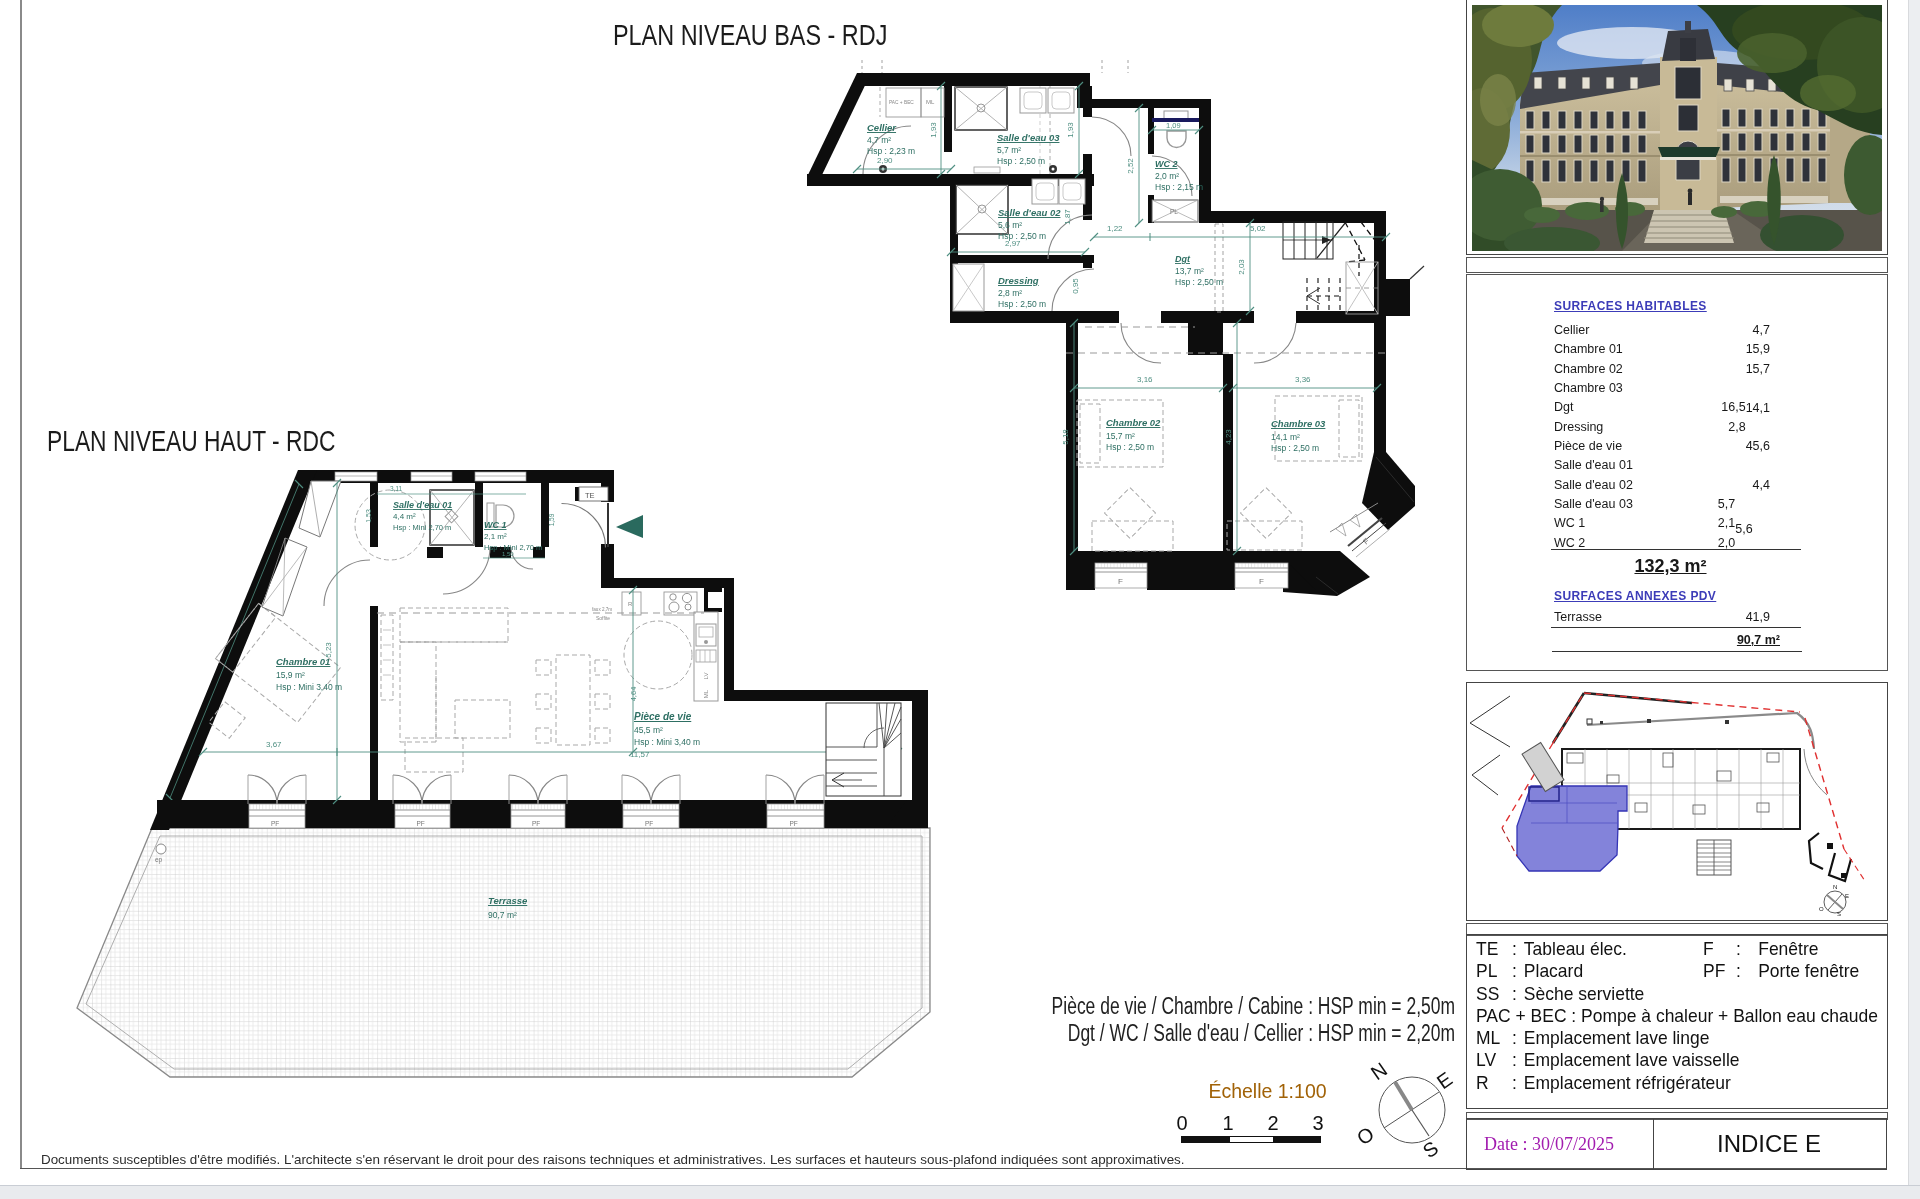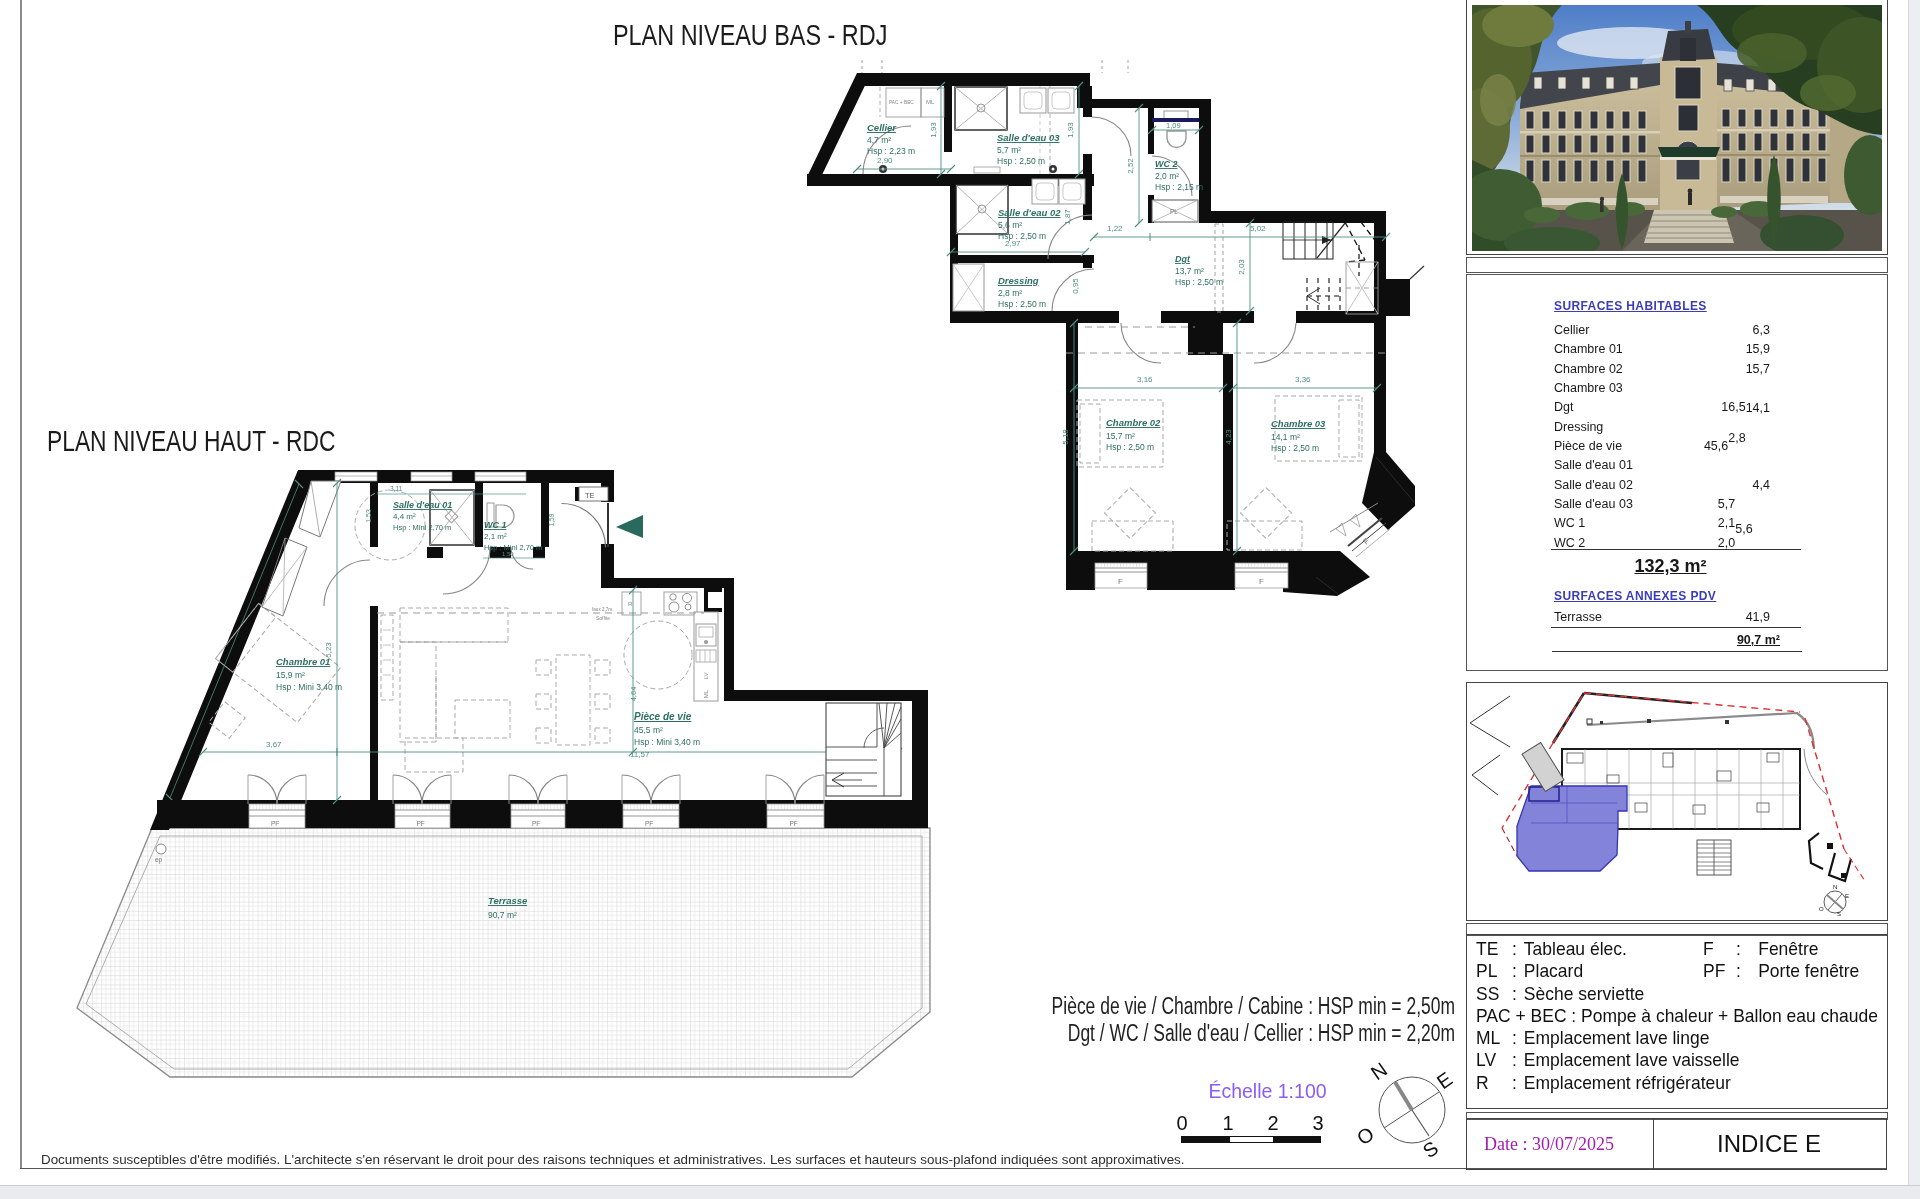--- a/index.html
+++ b/index.html
@@ -22,21 +22,21 @@
 <div class="abs" style="left:613px;top:18px;font-size:30px;color:#1b1b1b;white-space:nowrap;transform:scaleX(0.78);transform-origin:0 0;">PLAN NIVEAU BAS - RDJ</div>
 
 <div class="abs" style="left:47px;top:424px;font-size:30px;color:#1b1b1b;white-space:nowrap;transform:scaleX(0.76);transform-origin:0 0;">PLAN NIVEAU HAUT - RDC</div>
 
 <div class="abs" style="left:41px;top:1152px;font-size:13.4px;color:#2d2d2d;white-space:nowrap;">Documents susceptibles d'être modifiés. L'architecte s'en réservant le droit pour des raisons techniques et administratives. Les surfaces et hauteurs sous-plafond indiquées sont approximatives.</div>
 
 <div class="abs" style="left:895px;top:993px;width:560px;font-size:23px;color:#222;text-align:right;white-space:nowrap;transform:scaleX(0.76);transform-origin:100% 0;">Pièce de vie / Chambre / Cabine : HSP min = 2,50m</div>
 
 <div class="abs" style="left:895px;top:1020px;width:560px;font-size:23px;color:#222;text-align:right;white-space:nowrap;transform:scaleX(0.76);transform-origin:100% 0;">Dgt / WC / Salle d'eau / Cellier : HSP min = 2,20m</div>
 
-<div class="abs" style="left:1160px;top:1080px;width:215px;font-size:19.5px;color:#8b5cf6;text-align:center;white-space:nowrap;">Échelle 1:100</div>
+<div class="abs" style="left:1160px;top:1080px;width:215px;font-size:19.5px;color:#a16207;text-align:center;white-space:nowrap;">Échelle 1:100</div>
 
 <div class="abs" style="left:1174px;top:1112px;width:16px;font-size:20px;color:#111;text-align:center;">0</div>
 <div class="abs" style="left:1220px;top:1112px;width:16px;font-size:20px;color:#111;text-align:center;">1</div>
 <div class="abs" style="left:1265px;top:1112px;width:16px;font-size:20px;color:#111;text-align:center;">2</div>
 <div class="abs" style="left:1310px;top:1112px;width:16px;font-size:20px;color:#111;text-align:center;">3</div>
 
 <div class="abs" style="left:1181px;top:1136px;width:137px;height:5px;border:1px solid #111;background:#fff;"></div>
 <div class="abs" style="left:1181px;top:1136px;width:47px;height:5px;background:#111;border:1px solid #111;"></div>
 <div class="abs" style="left:1273px;top:1136px;width:46px;height:5px;background:#111;border:1px solid #111;"></div>
 <svg class="abs" style="left:0;top:0;" width="1920" height="1199" viewBox="0 0 1920 1199">
@@ -747,26 +747,26 @@
     <circle cx="130" cy="194" r="2.2" fill="#333"></circle>
   </svg>
 
 <div class="abs" style="left:1466px;top:257px;width:420px;height:14px;border:1px solid #555;"></div>
 
 <div class="abs" style="left:1466px;top:274px;width:420px;height:395px;border:1px solid #555;"></div>
 
 <div class="abs" style="left:1554px;top:299px;font-size:12px;font-weight:bold;letter-spacing:0.4px;color:#3c3cb8;text-decoration:underline;">SURFACES HABITABLES</div>
 
 <div class="abs" style="left:1554px;top:321px;width:216px;font-size:12.5px;color:#191919;line-height:19.35px;">
-<div><span>Cellier</span><span style="float:right;">6,3</span></div>
+<div><span>Cellier</span><span style="float:right;">4,7</span></div>
     <div><span>Chambre 01</span><span style="float:right;">15,9</span></div>
     <div><span>Chambre 02</span><span style="float:right;">15,7</span></div>
     <div><span>Chambre 03</span><span style="float:right;margin-top:20px;">14,1</span></div>
     <div><span>Dgt</span><span style="float:right;">16,5</span></div>
-    <div><span>Dressing</span><span style="float:right;margin-top:11px;">2,8</span></div>
+    <div><span>Dressing</span><span style="float:right;">2,8</span></div>
     <div><span>Pièce de vie</span><span style="float:right;">45,6</span></div>
     <div><span>Salle d'eau 01</span><span style="float:right;margin-top:20px;">4,4</span></div>
     <div><span>Salle d'eau 02</span><span style="float:right;margin-top:44px;">5,6</span></div>
     <div><span>Salle d'eau 03</span><span style="float:right;">5,7</span></div>
     <div><span>WC 1</span><span style="float:right;">2,1</span></div>
     <div><span>WC 2</span><span style="float:right;">2,0</span></div>
 </div>
 
 <div class="abs" style="left:1551px;top:549px;width:250px;border-top:1px solid #333;"></div>
 <div class="abs" style="left:1554px;top:556px;width:233px;font-size:18px;font-weight:bold;color:#191919;text-align:center;"><span style="text-decoration:underline;">132,3 m²</span></div>

